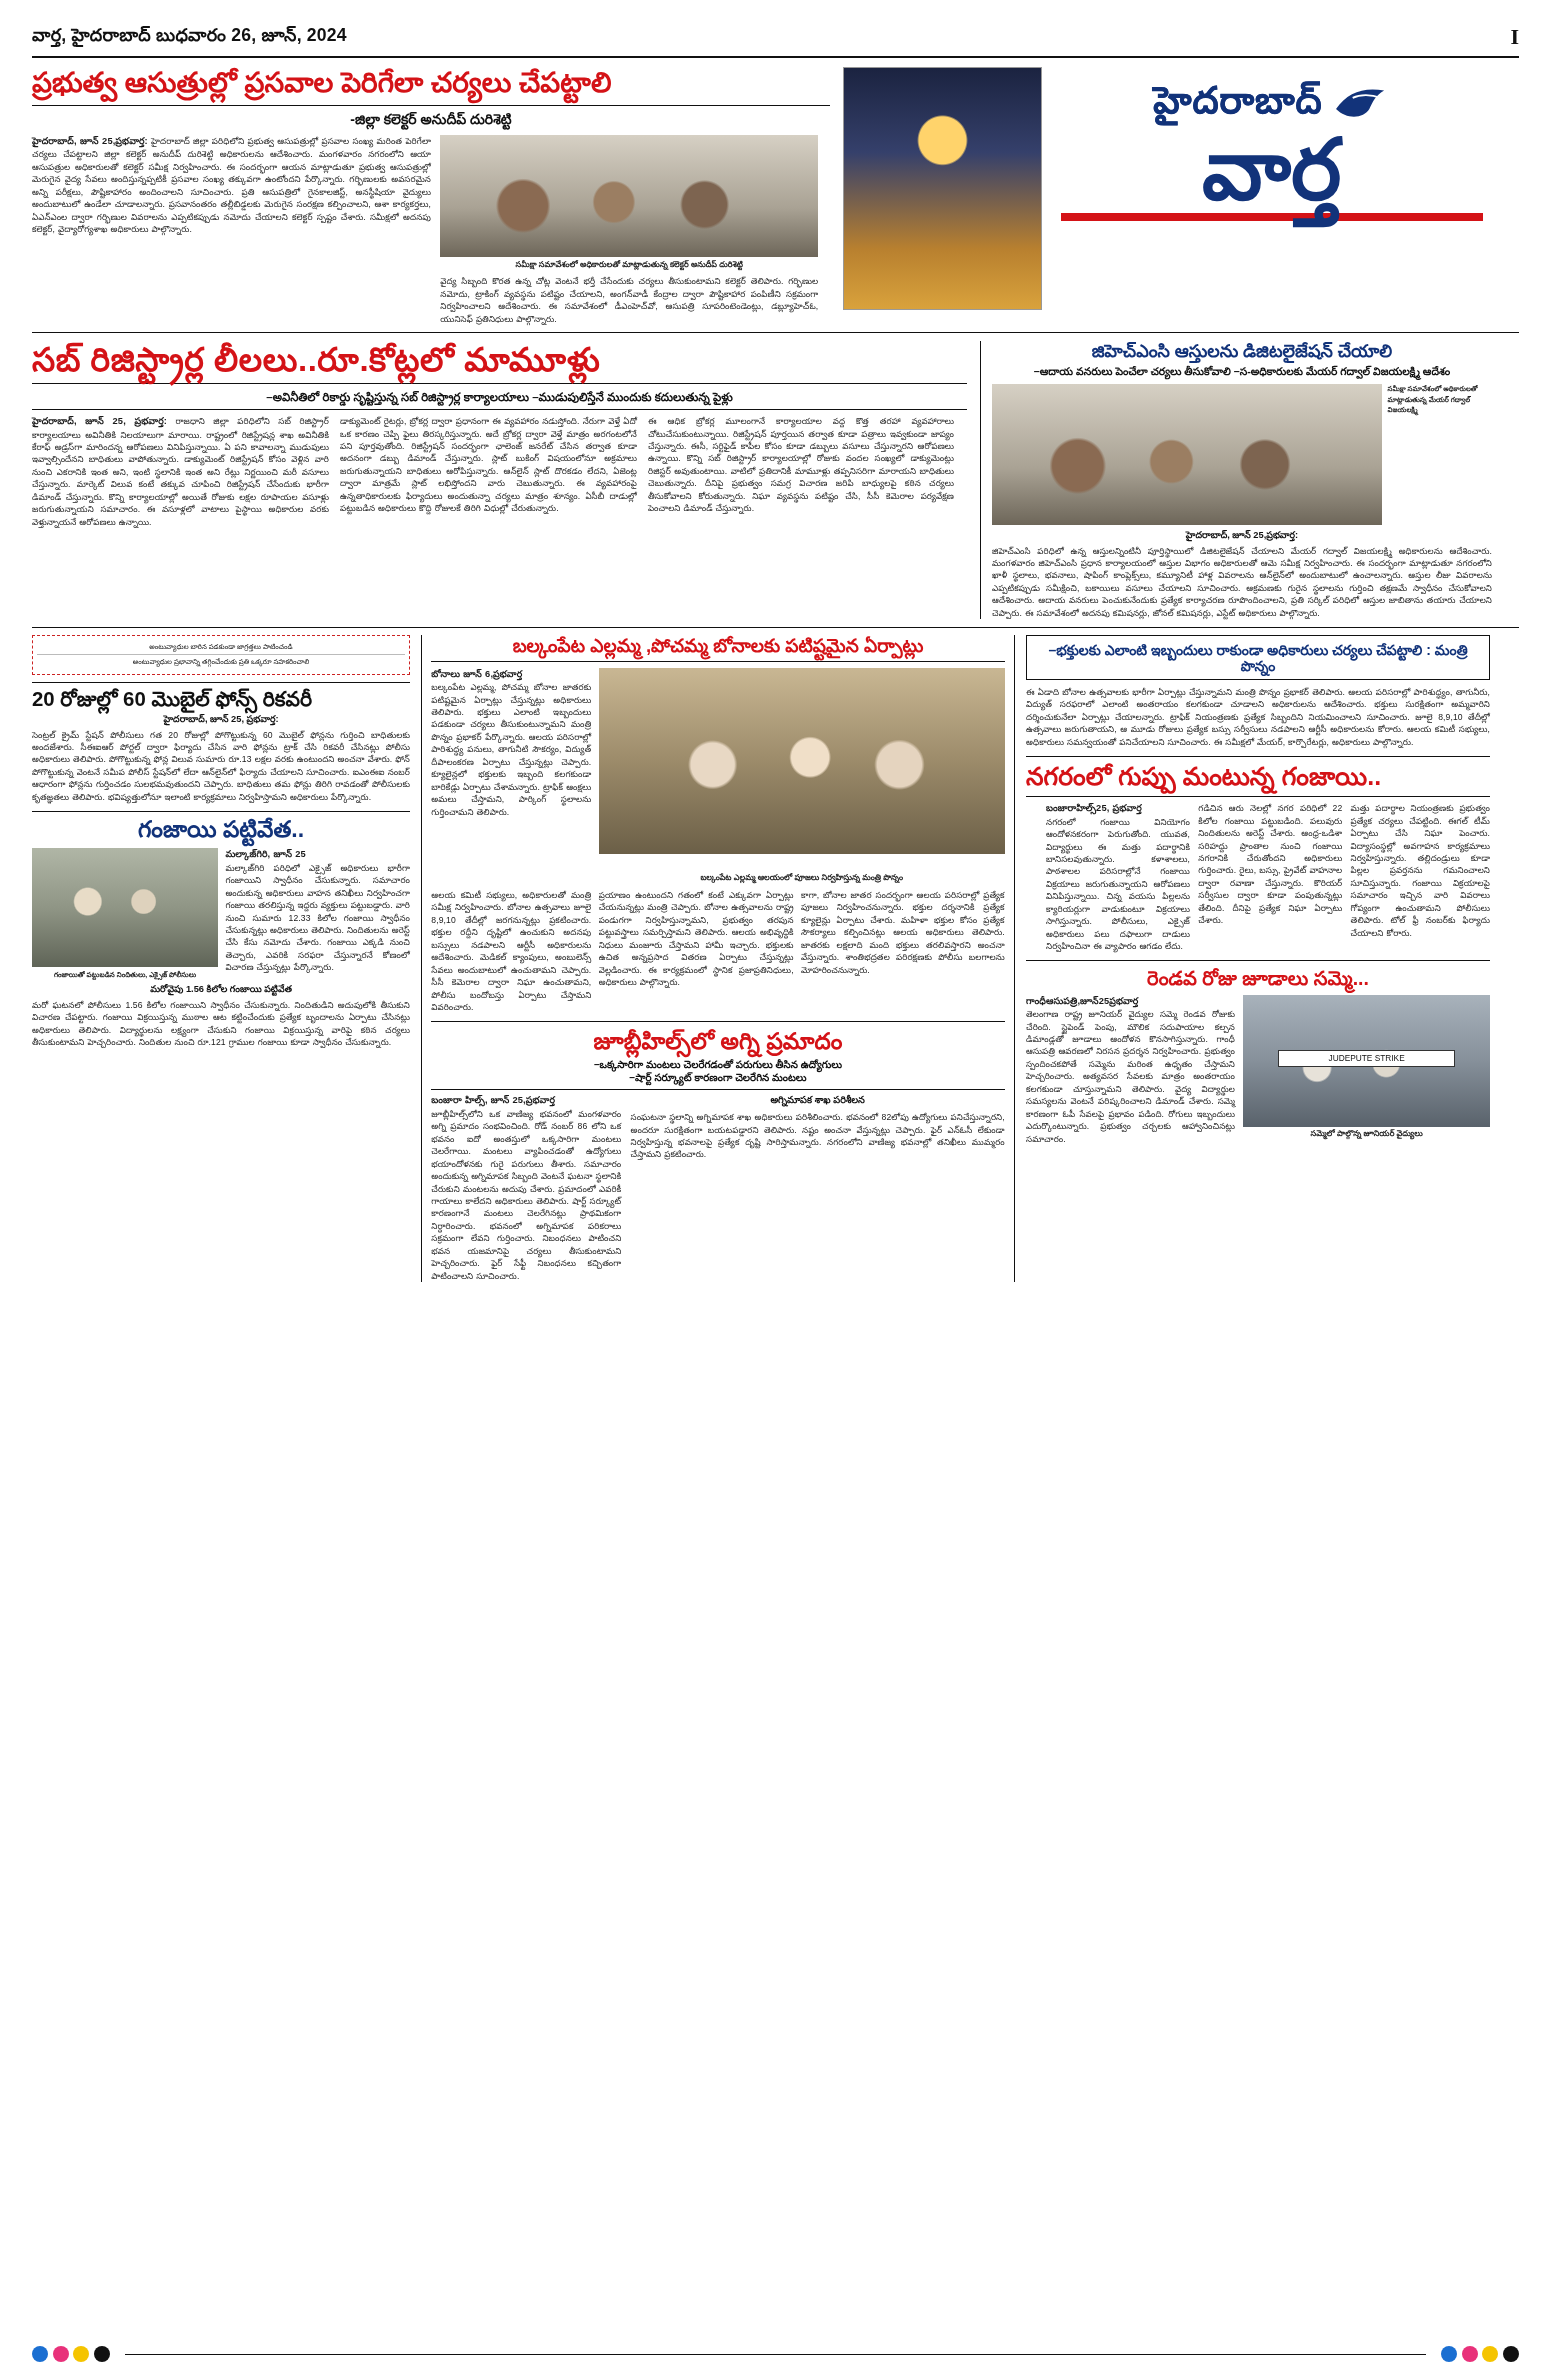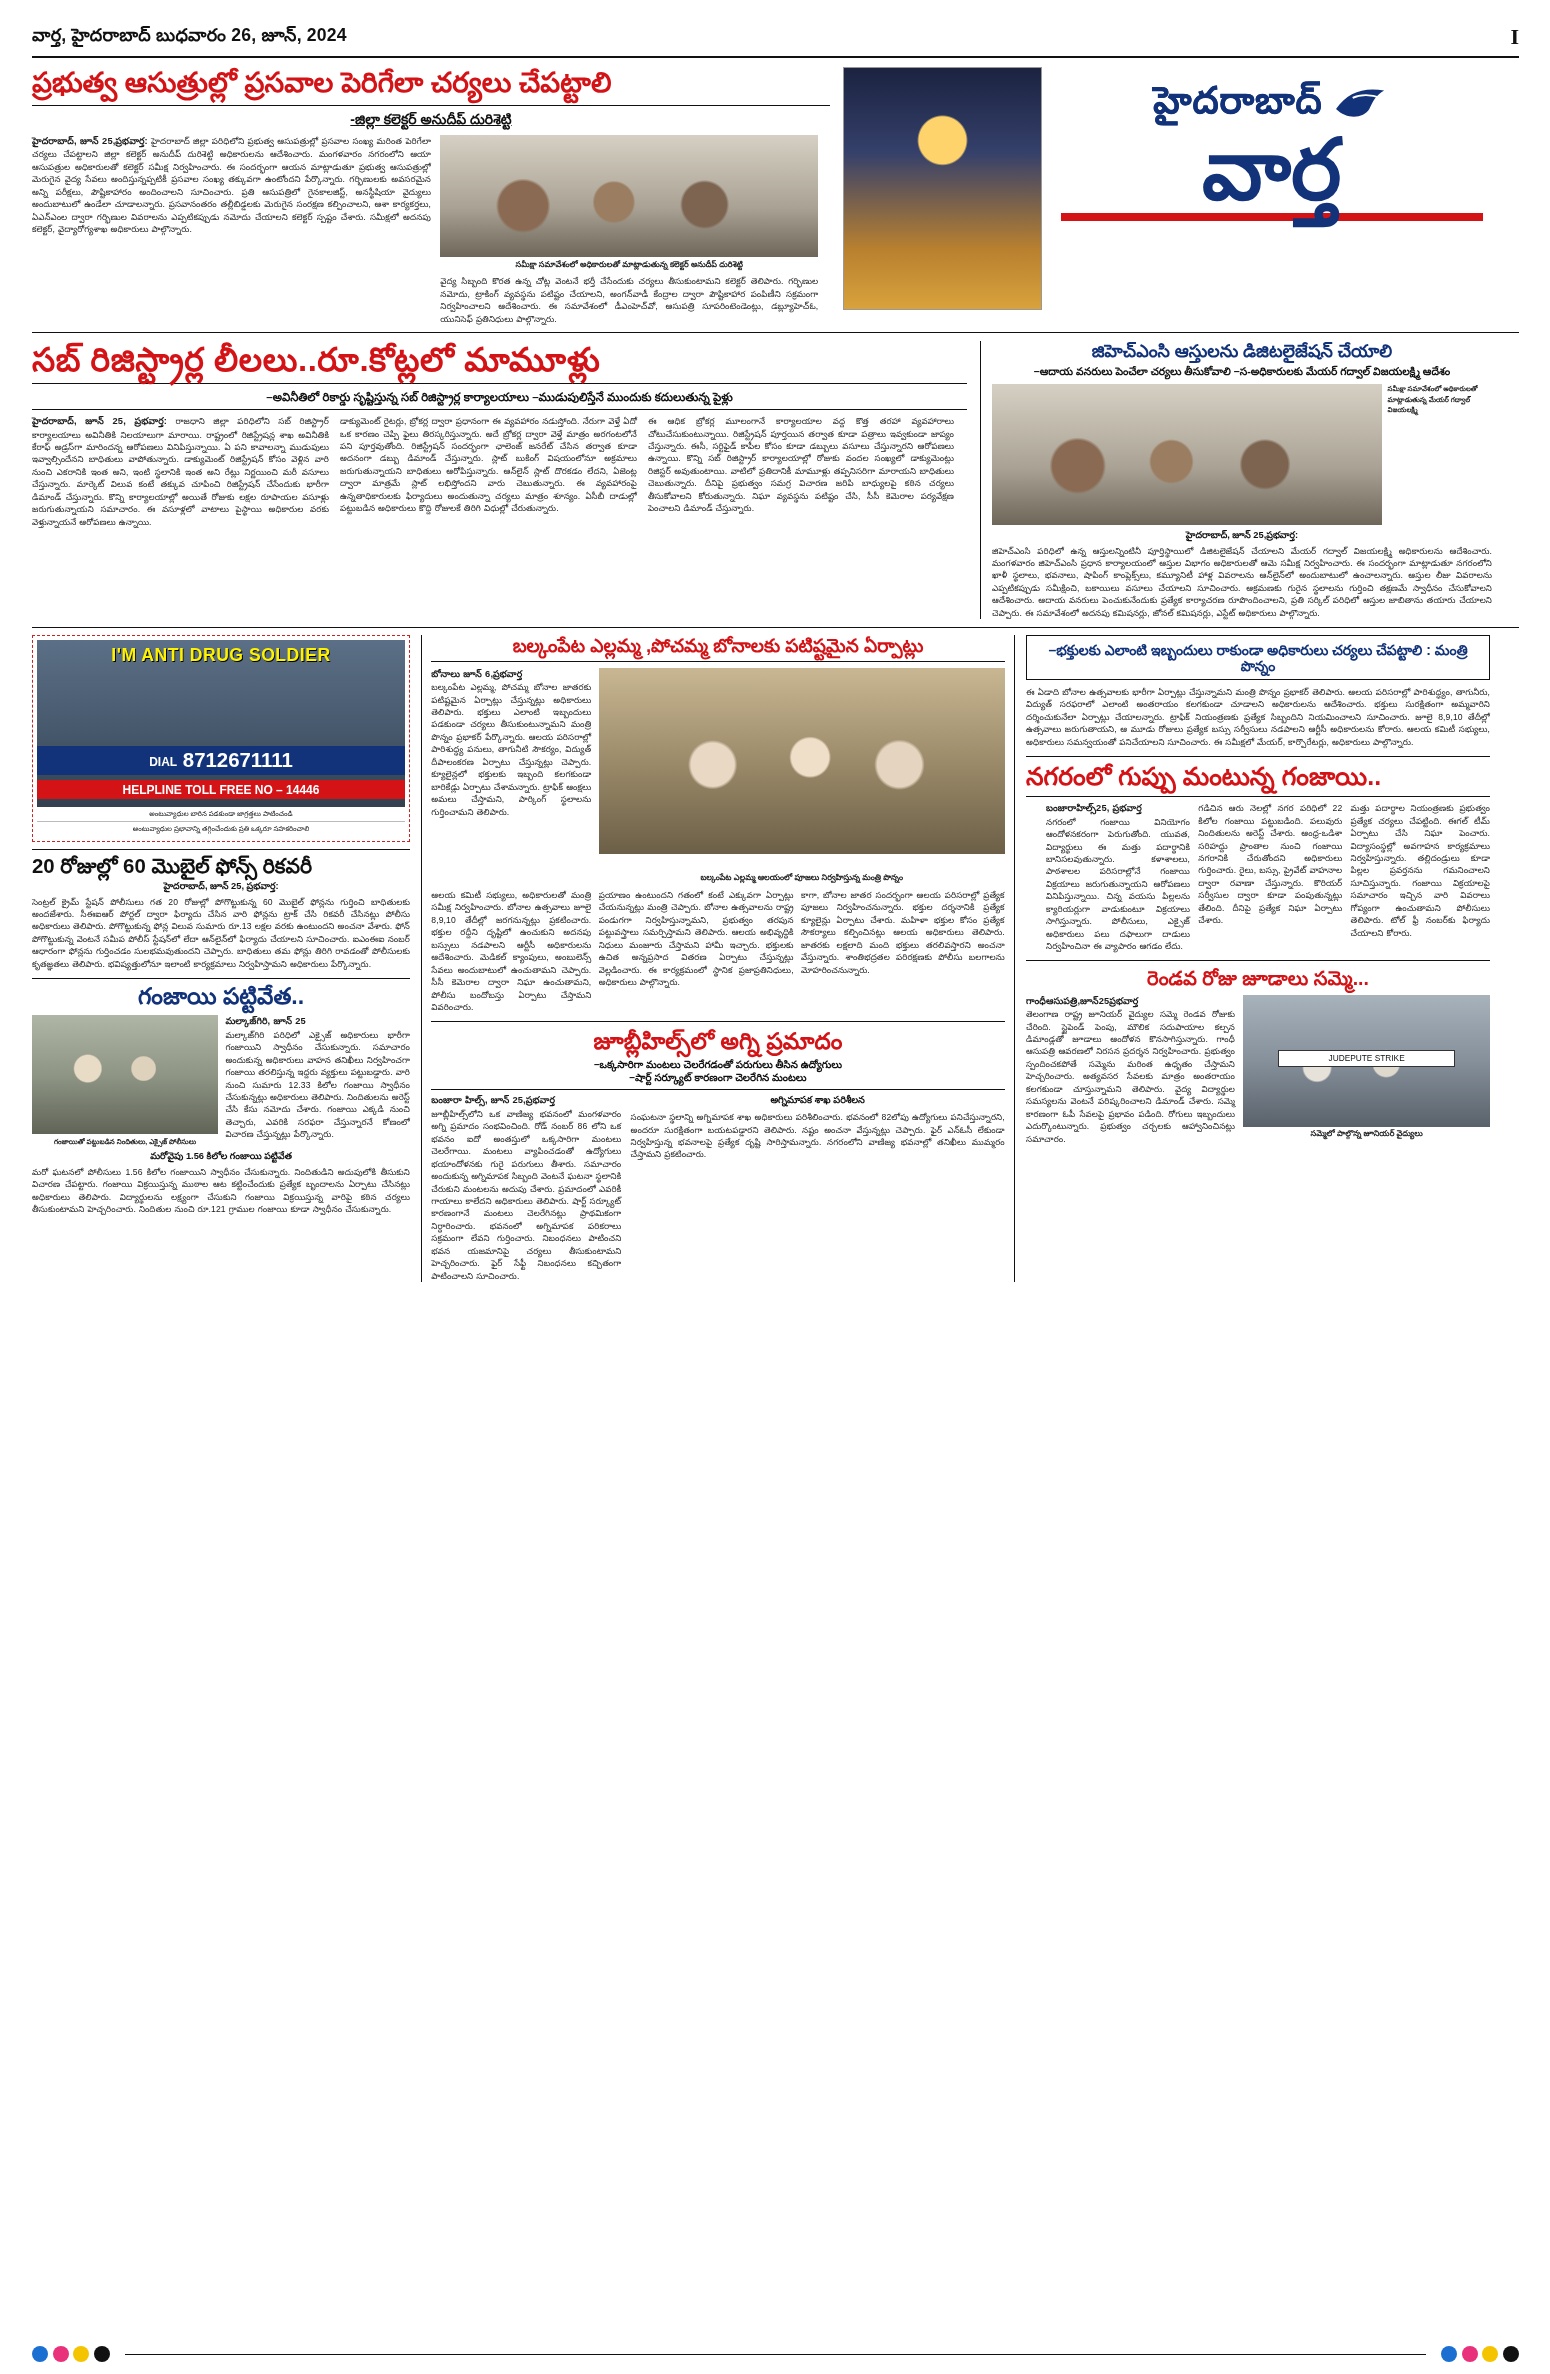--- a/index.html
+++ b/index.html
@@ -130,21 +130,21 @@
   <div class="topbar">
     <div class="dateline">వార్త, హైదరాబాద్ బుధవారం 26, జూన్, 2024</div>
     <div class="pageno">I</div>
   </div>
 
   <div style="display:flex; gap:13px; margin-top:9.3px;">
 
     <div style="width:798px;">
       <div class="headline-red" style="font-size:28px;">ప్రభుత్వ ఆసుత్రుల్లో ప్రసవాల పెరిగేలా చర్యలు చేపట్టాలి</div>
       <div style="border-top:1.9px solid #111; margin:5.6px 0 4.6px 0;"></div>
-      <div class="sub center" style="font-size:14px; color:#111;text-decoration:underline;">-జిల్లా కలెక్టర్ అనుదీప్ దురిశెట్టి</div>
+      <div class="sub center" style="font-size:14px; color:#111;">-జిల్లా కలెక్టర్ అనుదీప్ దురిశెట్టి</div>
 
       <div style="display:flex; gap:9.3px; margin-top:6.5px;">
         <div style="width:399px;">
           <div class="body-text">
             <span class="byline">హైదరాబాద్, జూన్ 25,ప్రభవార్త:</span>
             <span>హైదరాబాద్ జిల్లా పరిధిలోని ప్రభుత్వ ఆసుపత్రుల్లో ప్రసవాల సంఖ్య మరింత పెరిగేలా చర్యలు చేపట్టాలని జిల్లా కలెక్టర్ అనుదీప్ దురిశెట్టి అధికారులను ఆదేశించారు. మంగళవారం నగరంలోని ఆయా ఆసుపత్రుల అధికారులతో కలెక్టర్ సమీక్ష నిర్వహించారు. ఈ సందర్భంగా ఆయన మాట్లాడుతూ ప్రభుత్వ ఆసుపత్రుల్లో మెరుగైన వైద్య సేవలు అందిస్తున్నప్పటికీ ప్రసవాల సంఖ్య తక్కువగా ఉంటోందని పేర్కొన్నారు. గర్భిణులకు అవసరమైన అన్ని పరీక్షలు, పౌష్టికాహారం అందించాలని సూచించారు. ప్రతి ఆసుపత్రిలో గైనకాలజిస్ట్, అనస్థీషియా వైద్యులు అందుబాటులో ఉండేలా చూడాలన్నారు. ప్రసవానంతరం తల్లీబిడ్డలకు మెరుగైన సంరక్షణ కల్పించాలని, ఆశా కార్యకర్తలు, ఏఎన్ఎంల ద్వారా గర్భిణుల వివరాలను ఎప్పటికప్పుడు నమోదు చేయాలని కలెక్టర్ స్పష్టం చేశారు. సమీక్షలో అదనపు కలెక్టర్, వైద్యారోగ్యశాఖ అధికారులు పాల్గొన్నారు.</span>
           </div>
         </div>
         <div style="width:378px;">
           <div class="photo office" style="height:122px;"></div>
@@ -205,28 +205,20 @@
     </div>
   </div>
 
   <div style="border-top:1.9px solid #111; margin-top:7.4px;"></div>
 
   <div style="display:flex; gap:11px; margin-top:7.4px;">
 
     <div style="width:378px;">
 
       <div class="ad" style="padding:3.7px;">
-        <div class="ad-inner police" style="height:167px; position:relative;">
-          <div class="ad-title">I'M ANTI DRUG SOLDIER</div>
-          <div class="ad-band">
-            <span style="font-size:12px; vertical-align:middle;">DIAL</span>
-            <span>8712671111</span>
-          </div>
-          <div class="ad-band2">HELPLINE TOLL FREE NO – 14446</div>
-        </div>
         <div class="ad-foot">అంటువ్యాధుల బారిన పడకుండా జాగ్రత్తలు పాటించండి</div>
         <div class="ad-foot" style="border-top:0.9px solid #bbb;">అంటువ్యాధుల ప్రభావాన్ని తగ్గించేందుకు ప్రతి ఒక్కరూ సహకరించాలి</div>
       </div>
 
       <div style="border-top:1.9px solid #111; margin:7.4px 0 4.6px 0;"></div>
 
       <div>
         <div class="headline-black" style="font-size:20.4px;">20 రోజుల్లో 60 మొబైల్ ఫోన్స్ రికవరీ</div>
         <div class="byline center" style="margin-top:2.8px;">హైదరాబాద్, జూన్ 25, ప్రభవార్త:</div>
         <div class="body-text" style="margin-top:2.8px;">సెంట్రల్ క్రైమ్ స్టేషన్ పోలీసులు గత 20 రోజుల్లో పోగొట్టుకున్న 60 మొబైల్ ఫోన్లను గుర్తించి బాధితులకు అందజేశారు. సీఈఐఆర్ పోర్టల్ ద్వారా ఫిర్యాదు చేసిన వారి ఫోన్లను ట్రాక్ చేసి రికవరీ చేసినట్లు పోలీసు అధికారులు తెలిపారు. పోగొట్టుకున్న ఫోన్ల విలువ సుమారు రూ.13 లక్షల వరకు ఉంటుందని అంచనా వేశారు. ఫోన్ పోగొట్టుకున్న వెంటనే సమీప పోలీస్ స్టేషన్‌లో లేదా ఆన్‌లైన్‌లో ఫిర్యాదు చేయాలని సూచించారు. ఐఎంఈఐ నంబర్ ఆధారంగా ఫోన్లను గుర్తించడం సులభమవుతుందని చెప్పారు. బాధితులు తమ ఫోన్లు తిరిగి రావడంతో పోలీసులకు కృతజ్ఞతలు తెలిపారు. భవిష్యత్తులోనూ ఇలాంటి కార్యక్రమాలు నిర్వహిస్తామని అధికారులు పేర్కొన్నారు.</div>

